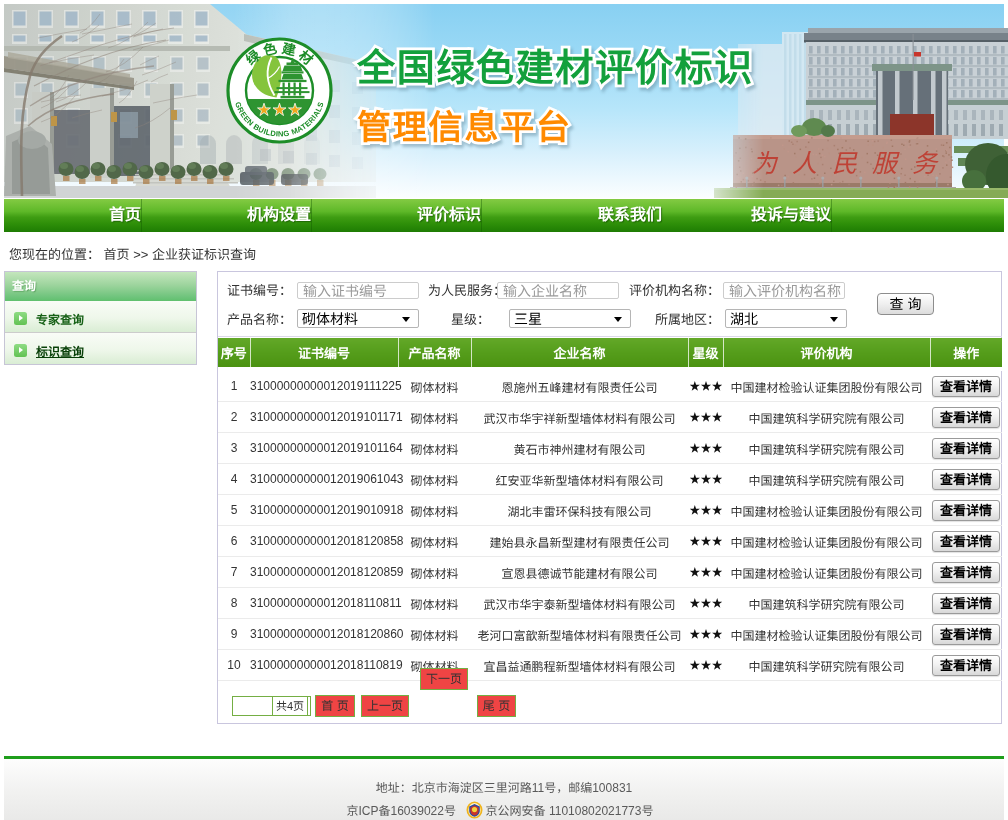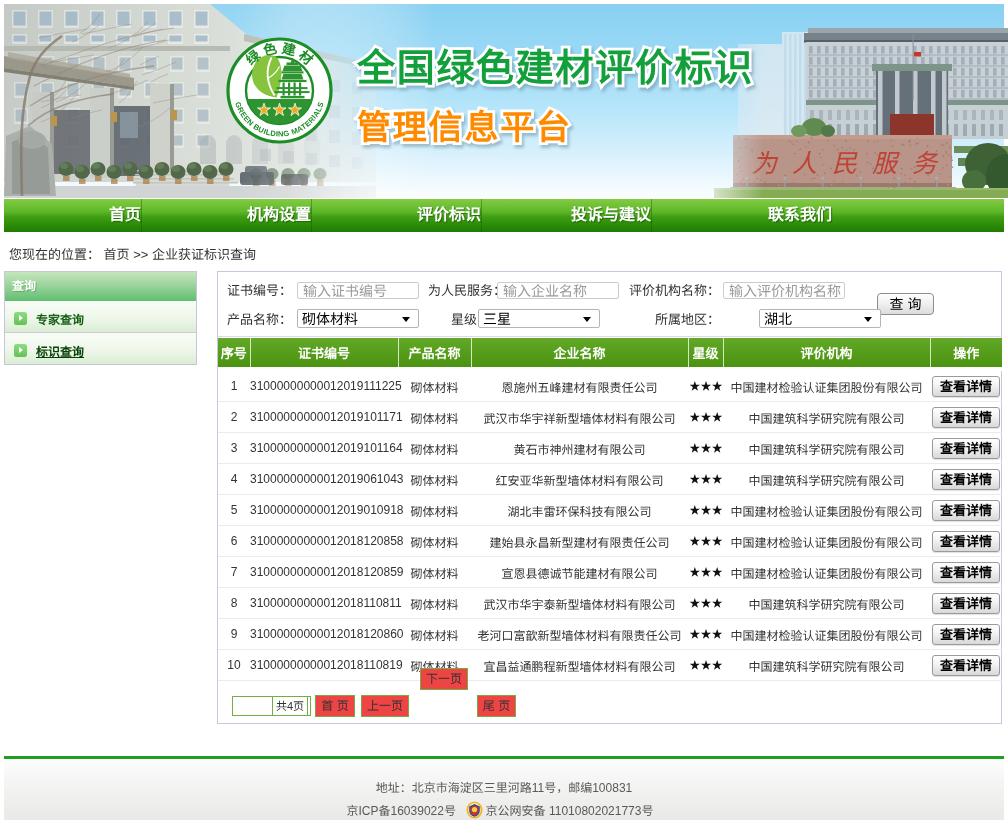--- a/index.html
+++ b/index.html
@@ -813,22 +813,22 @@
       <defs>
         <path id="arcB" d="M -46,0 A 46,46 0 0 0 46,0"></path>
       </defs>
       <text font-size="7.6" font-weight="bold" fill="#1d8d28" letter-spacing="0.3" font-family="Liberation Sans,sans-serif"><textPath href="#arcB" startOffset="50%" text-anchor="middle">GREEN BUILDING MATERIALS</textPath></text>
     </svg>
   </div>
 <div id="nav" class="abs">
   <div class="it sep" style="width:137px;">首页</div>
   <div class="it sep" style="width:169px;">机构设置</div>
   <div class="it sep" style="width:169px;">评价标识</div>
+  <div class="it" style="width:180px;">联系我们</div>
   <div class="it sep" style="width:169px;">投诉与建议</div>
-  <div class="it" style="width:180px;">联系我们</div>
 </div>
 <div id="bc" class="abs">您现在的位置： 首页 &gt;&gt; 企业获证标识查询</div>
 <div id="side" class="abs">
   <div class="hd">查询</div>
   <div class="mi">
       <span class="ic"></span>
       <span class="tx">专家查询</span>
     </div>
   <div class="mi cur">
       <span class="ic"></span>
@@ -839,23 +839,23 @@
 <div class="lbl" style="left:227px;top:280px;">证书编号：</div>
 <div class="inp" style="left:297px;top:282px;">输入证书编号</div>
 <div class="lbl" style="left:428px;top:280px;">为人民服务：</div>
 <div class="inp" style="left:497px;top:282px;">输入企业名称</div>
 <div class="lbl" style="left:629px;top:280px;">评价机构名称：</div>
 <div class="inp" style="left:723px;top:282px;">输入评价机构名称</div>
 <div id="btnq" class="abs">查 询</div>
 <div class="lbl" style="left:227px;top:309px;">产品名称：</div>
 <div class="sel" style="left:297px;top:309px;">砌体材料<span class="ar"></span></div>
 <div class="lbl" style="left:451px;top:309px;">星级：</div>
-<div class="sel" style="left:478px;top:309px;">三星<span class="ar"></span></div>
+<div class="sel" style="left:509px;top:309px;">三星<span class="ar"></span></div>
 <div class="lbl" style="left:655px;top:309px;">所属地区：</div>
-<div class="sel" style="left:759px;top:309px;">湖北<span class="ar"></span></div>
+<div class="sel" style="left:725px;top:309px;">湖北<span class="ar"></span></div>
 <div class="abs" style="left:218px;top:336px;width:784px;height:1px;background:#dcd9e8;"></div>
 <table id="tbl">
 <colgroup>
       <col style="width:32px">
       <col style="width:148px">
       <col style="width:73px">
       <col style="width:217px">
       <col style="width:35px">
       <col style="width:207px">
       <col style="width:72px">

